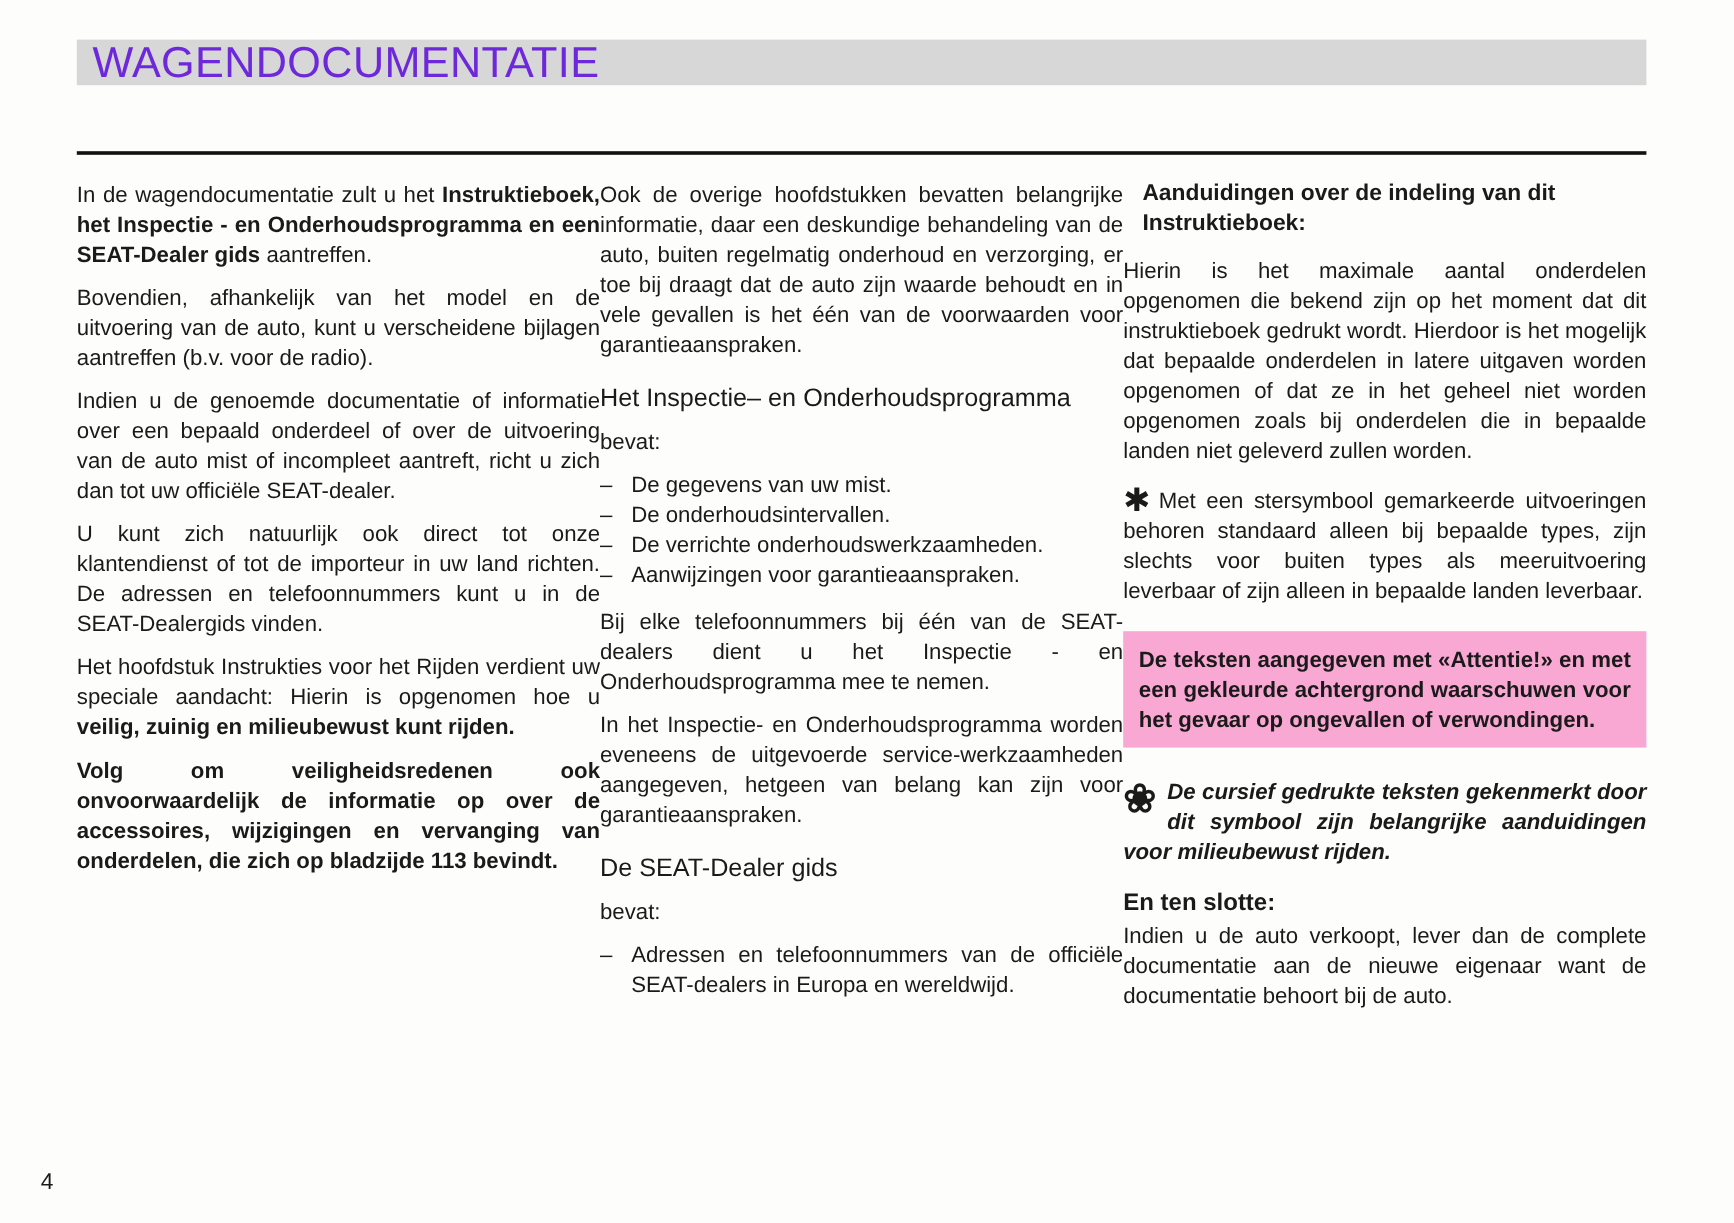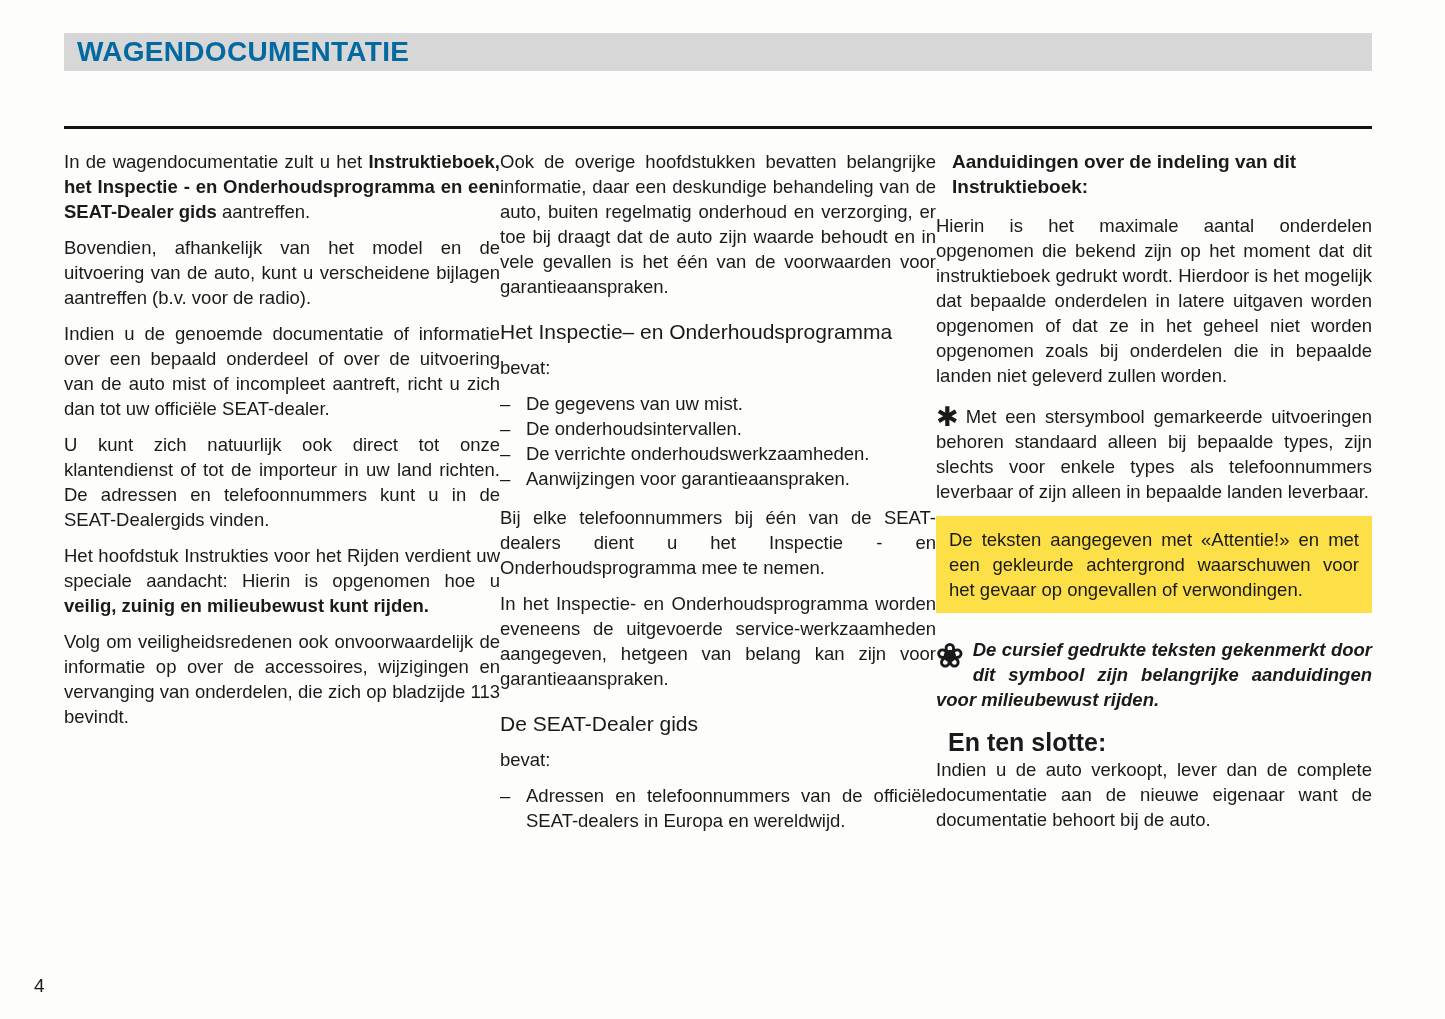--- a/index.html
+++ b/index.html
@@ -16,23 +16,23 @@
   .header-bar {
     position: absolute;
     left: 64px; top: 33px;
     width: 1308px; height: 38px;
     background: #d7d7d7;
     display: flex;
     align-items: center;
     padding-left: 13px;
   }
   .header-title {
-    font-size: 28px;
-    font-weight: bold;
-    color: #0369a1;
+    font-size: 36px;
+    font-weight: normal;
+    color: #6d28d9;
     letter-spacing: 0.3px;
   }
   .rule {
     position: absolute;
     left: 64px; top: 126px;
     width: 1308px; height: 3px;
     background: #121212;
   }
 
   .columns {
@@ -43,61 +43,61 @@
   }
   .col {
     flex: 1 1 0;
     font-size: 18.5px;
     line-height: 25px;
     text-align: justify;
   }
 
   .para { margin-bottom: 11px; }
   .b { font-weight: bold; }
-  .bold-para { font-weight: normal; }
+  .bold-para { font-weight: bold; }
 
   .h {
     font-size: 21px;
     font-weight: normal;
     text-align: left;
     margin: 20px 0 10px;
     line-height: 26px;
   }
   .h-small {
     font-size: 19px;
     font-weight: bold;
     text-align: left;
     margin: 0 16px 14px;
     line-height: 25px;
   }
   .h-tight {
-    font-size: 25px;
+    font-size: 20px;
     font-weight: bold;
     text-align: left;
-    margin: 18px 12px 2px;
+    margin: 18px 0 2px;
   }
 
   .list { margin: 4px 0 14px; }
   .li { display: flex; }
   .li .dash { flex: 0 0 26px; }
   .li .li-text { flex: 1 1 auto; text-align: justify; }
 
   .star-para { margin-top: 16px; }
   .star {
     font-size: 27px;
     line-height: 20px;
     vertical-align: -3px;
     margin-right: 7px;
   }
 
   .attention-box {
-    background: #fde047;
+    background: #f9a8d4;
     padding: 11px 13px;
-    font-weight: normal;
-    margin: 12px 0 24px;
+    font-weight: bold;
+    margin: 22px 0 24px;
     text-align: justify;
   }
 
   .eco-note { font-weight: bold; font-style: italic; margin-bottom: 6px; }
   .flower {
     float: left;
     font-style: normal;
     font-size: 33px;
     line-height: 34px;
     margin: 2px 9px 0 0;
@@ -163,21 +163,21 @@
         <div class="li">
           <span class="dash">–</span>
           <span class="li-text">Adressen en telefoonnummers van de officiële SEAT-dealers in Europa en wereldwijd.</span>
         </div>
       </div>
     </section>
 
     <section class="col">
       <h2 class="h-small">Aanduidingen over de indeling van dit Instruktieboek:</h2>
       <p class="para">Hierin is het maximale aantal onderdelen opgenomen die bekend zijn op het moment dat dit instruktieboek gedrukt wordt. Hierdoor is het mogelijk dat bepaalde onderdelen in latere uitgaven worden opgenomen of dat ze in het geheel niet worden opgenomen zoals bij onderdelen die in bepaalde landen niet geleverd zullen worden.</p>
-      <p class="para star-para"><span class="star">✱</span><span>Met een stersymbool gemarkeerde uitvoeringen behoren standaard alleen bij bepaalde types, zijn slechts voor enkele types als telefoonnummers leverbaar of zijn alleen in bepaalde landen leverbaar.</span></p>
+      <p class="para star-para"><span class="star">✱</span><span>Met een stersymbool gemarkeerde uitvoeringen behoren standaard alleen bij bepaalde types, zijn slechts voor buiten types als meeruitvoering leverbaar of zijn alleen in bepaalde landen leverbaar.</span></p>
       <div class="attention-box">
         <span>De teksten aangegeven met «Attentie!» en met een gekleurde achtergrond waarschuwen voor het gevaar op ongevallen of verwondingen.</span>
       </div>
       <p class="para eco-note"><span class="flower">❀</span><span>De cursief gedrukte teksten gekenmerkt door dit symbool zijn belangrijke aanduidingen voor milieubewust rijden.</span></p>
       <h2 class="h-tight">En ten slotte:</h2>
       <p class="para">Indien u de auto verkoopt, lever dan de complete documentatie aan de nieuwe eigenaar want de documentatie behoort bij de auto.</p>
     </section>
 
   </main>
 

